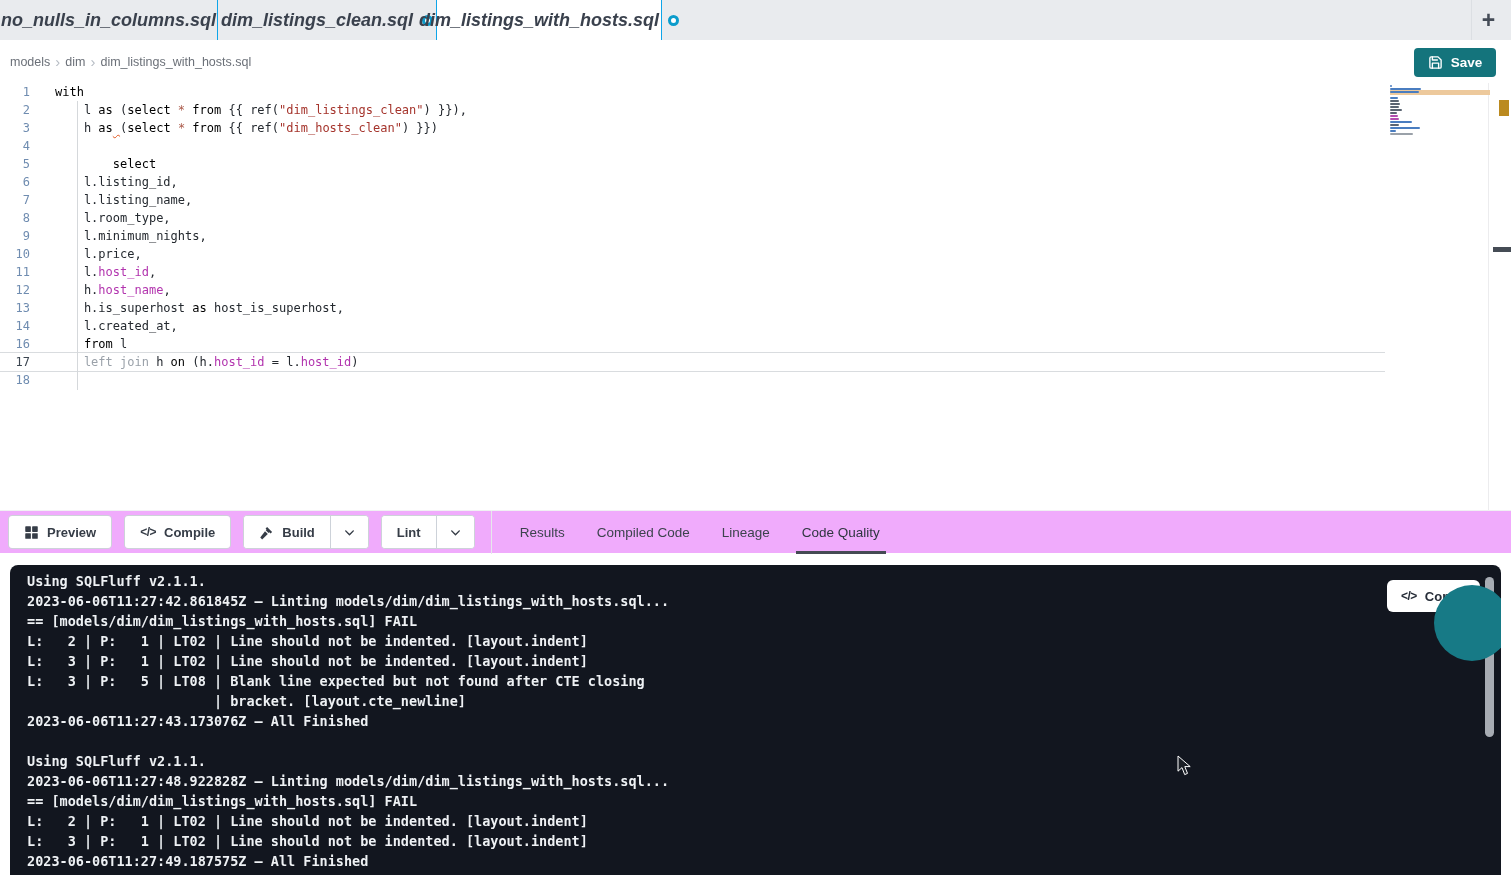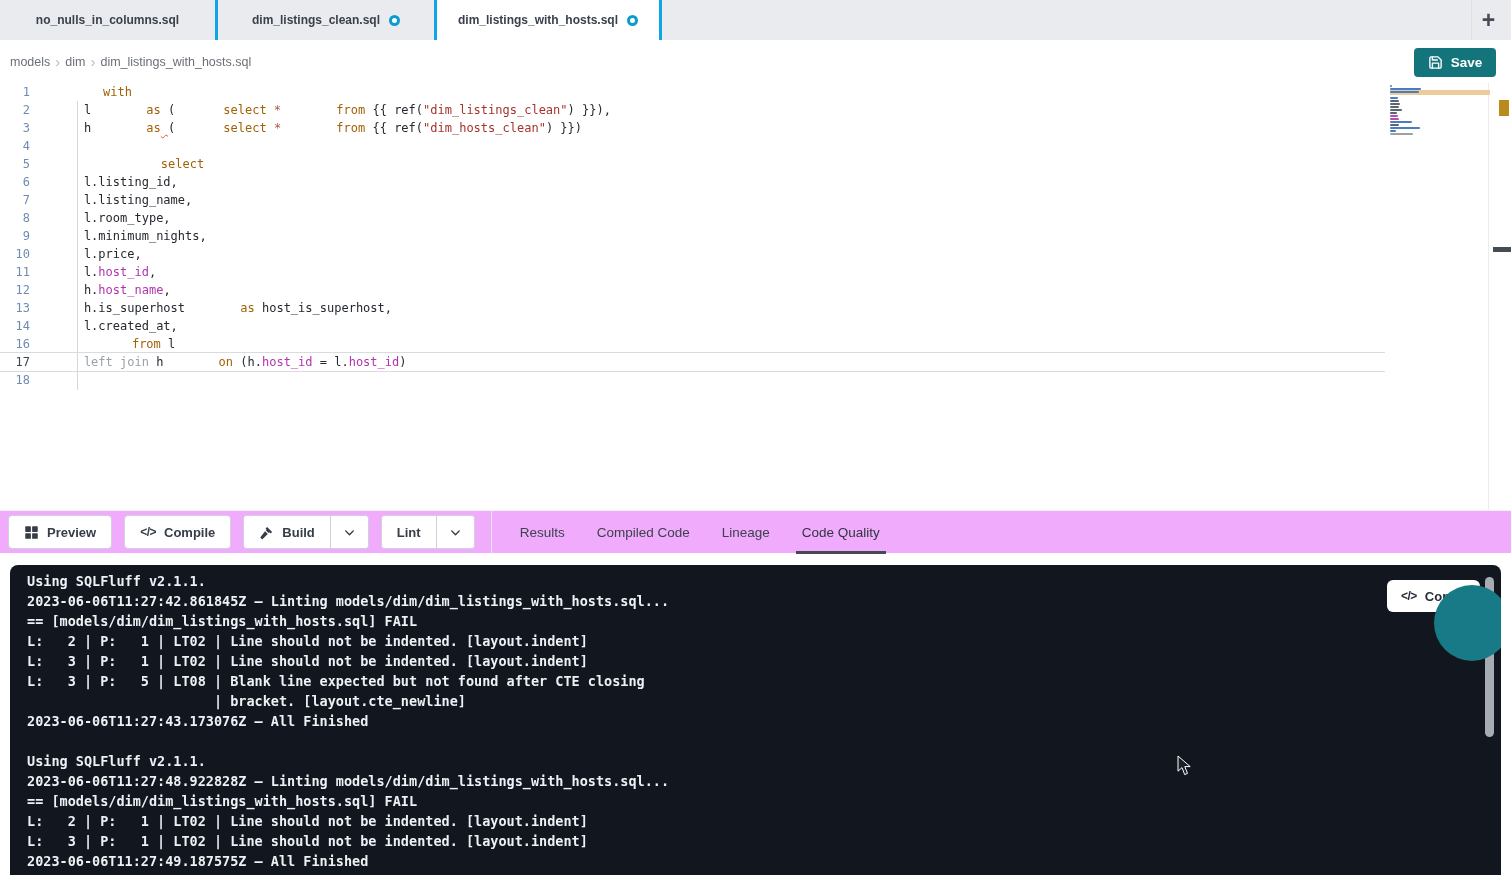--- a/index.html
+++ b/index.html
@@ -4,22 +4,22 @@
 <style>
   * { margin:0; padding:0; box-sizing:border-box; }
   html,body { width:1511px; height:875px; overflow:hidden; background:#fff;
     font-family:"Liberation Sans", sans-serif; }
   .app { position:relative; width:1511px; height:875px; }
 
   
   .tabbar { position:absolute; left:0; top:0; width:1511px; height:40px;
     background:#e9ebee; display:flex; align-items:stretch; }
   .ftab { display:flex; align-items:center; justify-content:center; gap:9px;
-    border-right:3px solid #0ea5e9; font-size:12px; font-weight:700; color:#3a414d;
-    cursor:default; }
+    border-right:1px solid #0ea5e9; font-size:18px; font-weight:700; color:#3a414d;
+    cursor:default;font-style:italic; }
   .ftab.active { background:#fff; }
   .mod-dot { width:11px; height:11px; border-radius:50%；; border-radius:50%;
     border:3.5px solid #0c9ccc; background:#fff; flex:0 0 auto; }
   .newtab { position:absolute; right:6px; top:0; width:34px; height:40px;
     display:flex; align-items:center; justify-content:center; font-size:23px;
     font-weight:600; color:#454c57; border-left:1px solid #dcdfe3; }
 
   
   .crumb-row { position:absolute; left:0; top:40px; width:1511px; height:43px;
     background:#fff; display:flex; align-items:center; padding-left:10px; }
@@ -32,21 +32,21 @@
 
   
   .editor { position:absolute; left:0; top:83px; width:1511px; height:427px;
     background:#fff; font-family:"DejaVu Sans Mono", monospace; font-size:12px; }
   .code-row { display:flex; height:18px; line-height:18px; width:1385px; }
   .code-row.active { box-shadow:0 1px 0 #d9dcdf, 0 -1px 0 #d9dcdf; }
   .gutter-num { flex:0 0 45px; text-align:right; padding-right:15px; color:#6f8cb0; }
   .code-row.active .gutter-num { color:#3b4550; }
   .code-text { white-space:pre; padding-left:10px; color:#24292f; }
   .tk-plain { color:#24292f; }
-  .tk-kw   { color:#a16207;margin-left:48px; }
+  .tk-kw   { color:#000000; }
   .tk-str  { color:#a5342c; }
   .tk-star { color:#ab5b4b; }
   .tk-mag  { color:#b234ae; }
   .tk-gray { color:#9aa1a9; }
   .tk-sq   { text-decoration:underline wavy #e25822; text-decoration-thickness:1px;
              text-underline-offset:2px; }
   .indent-guide { position:absolute; left:77px; top:18px; width:1px; height:289px;
     background:#d5d8db; }
 
   

